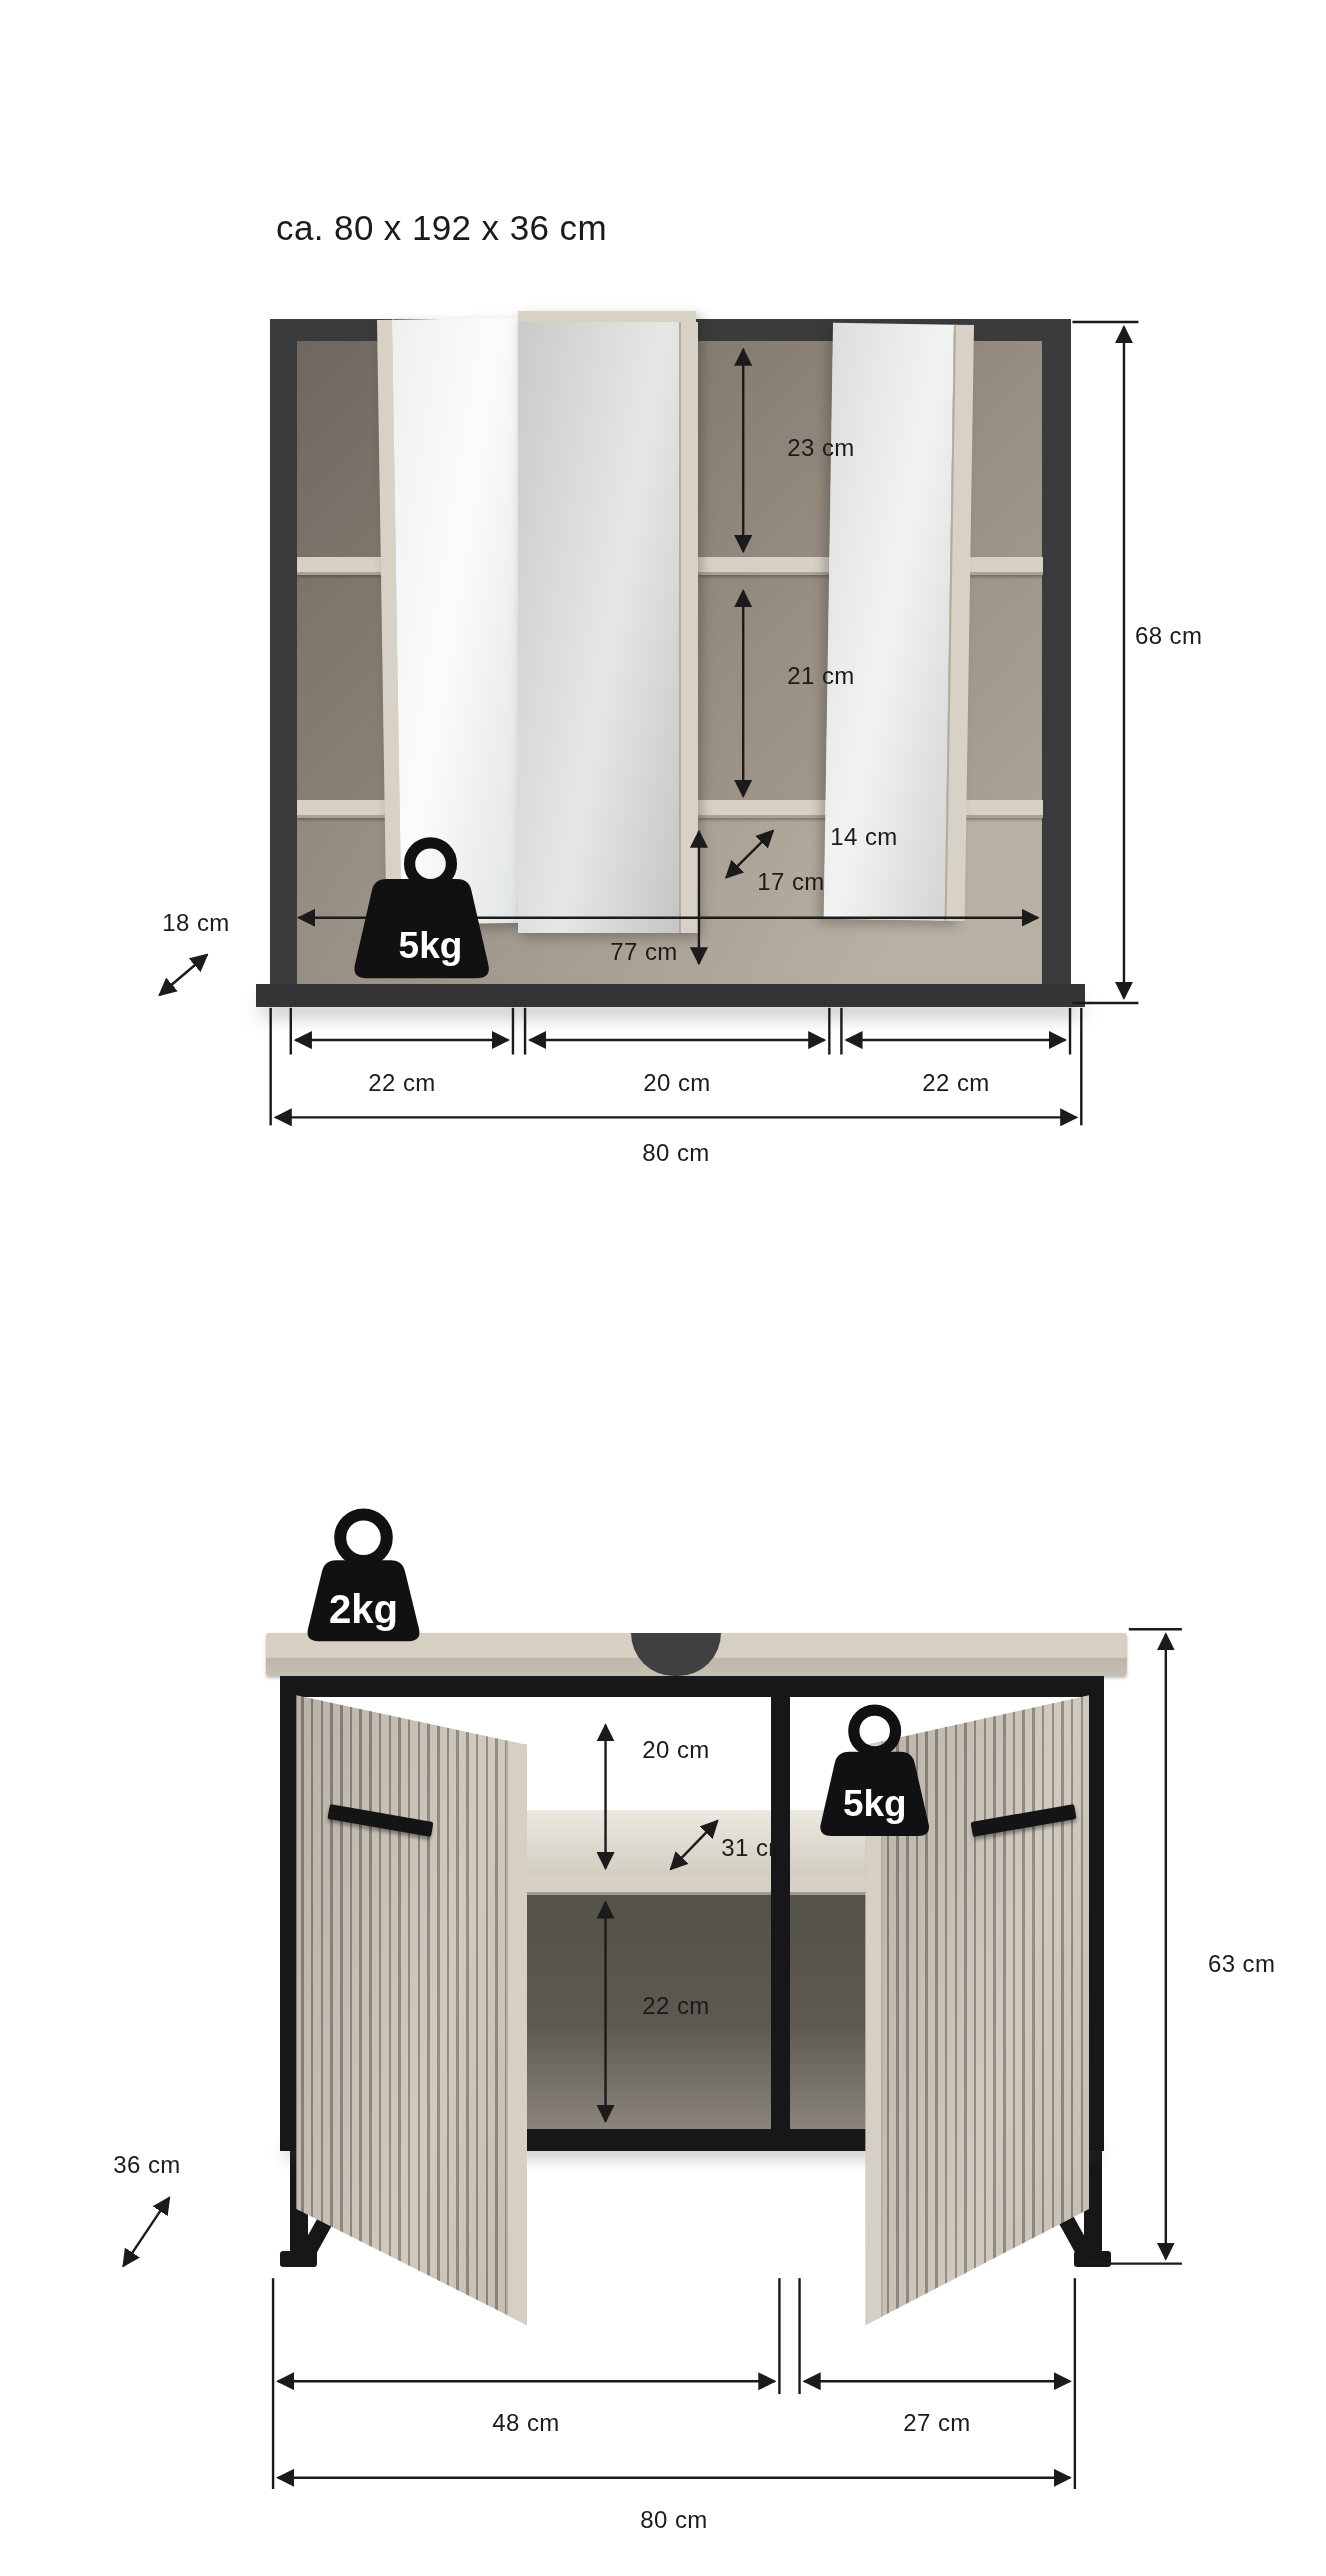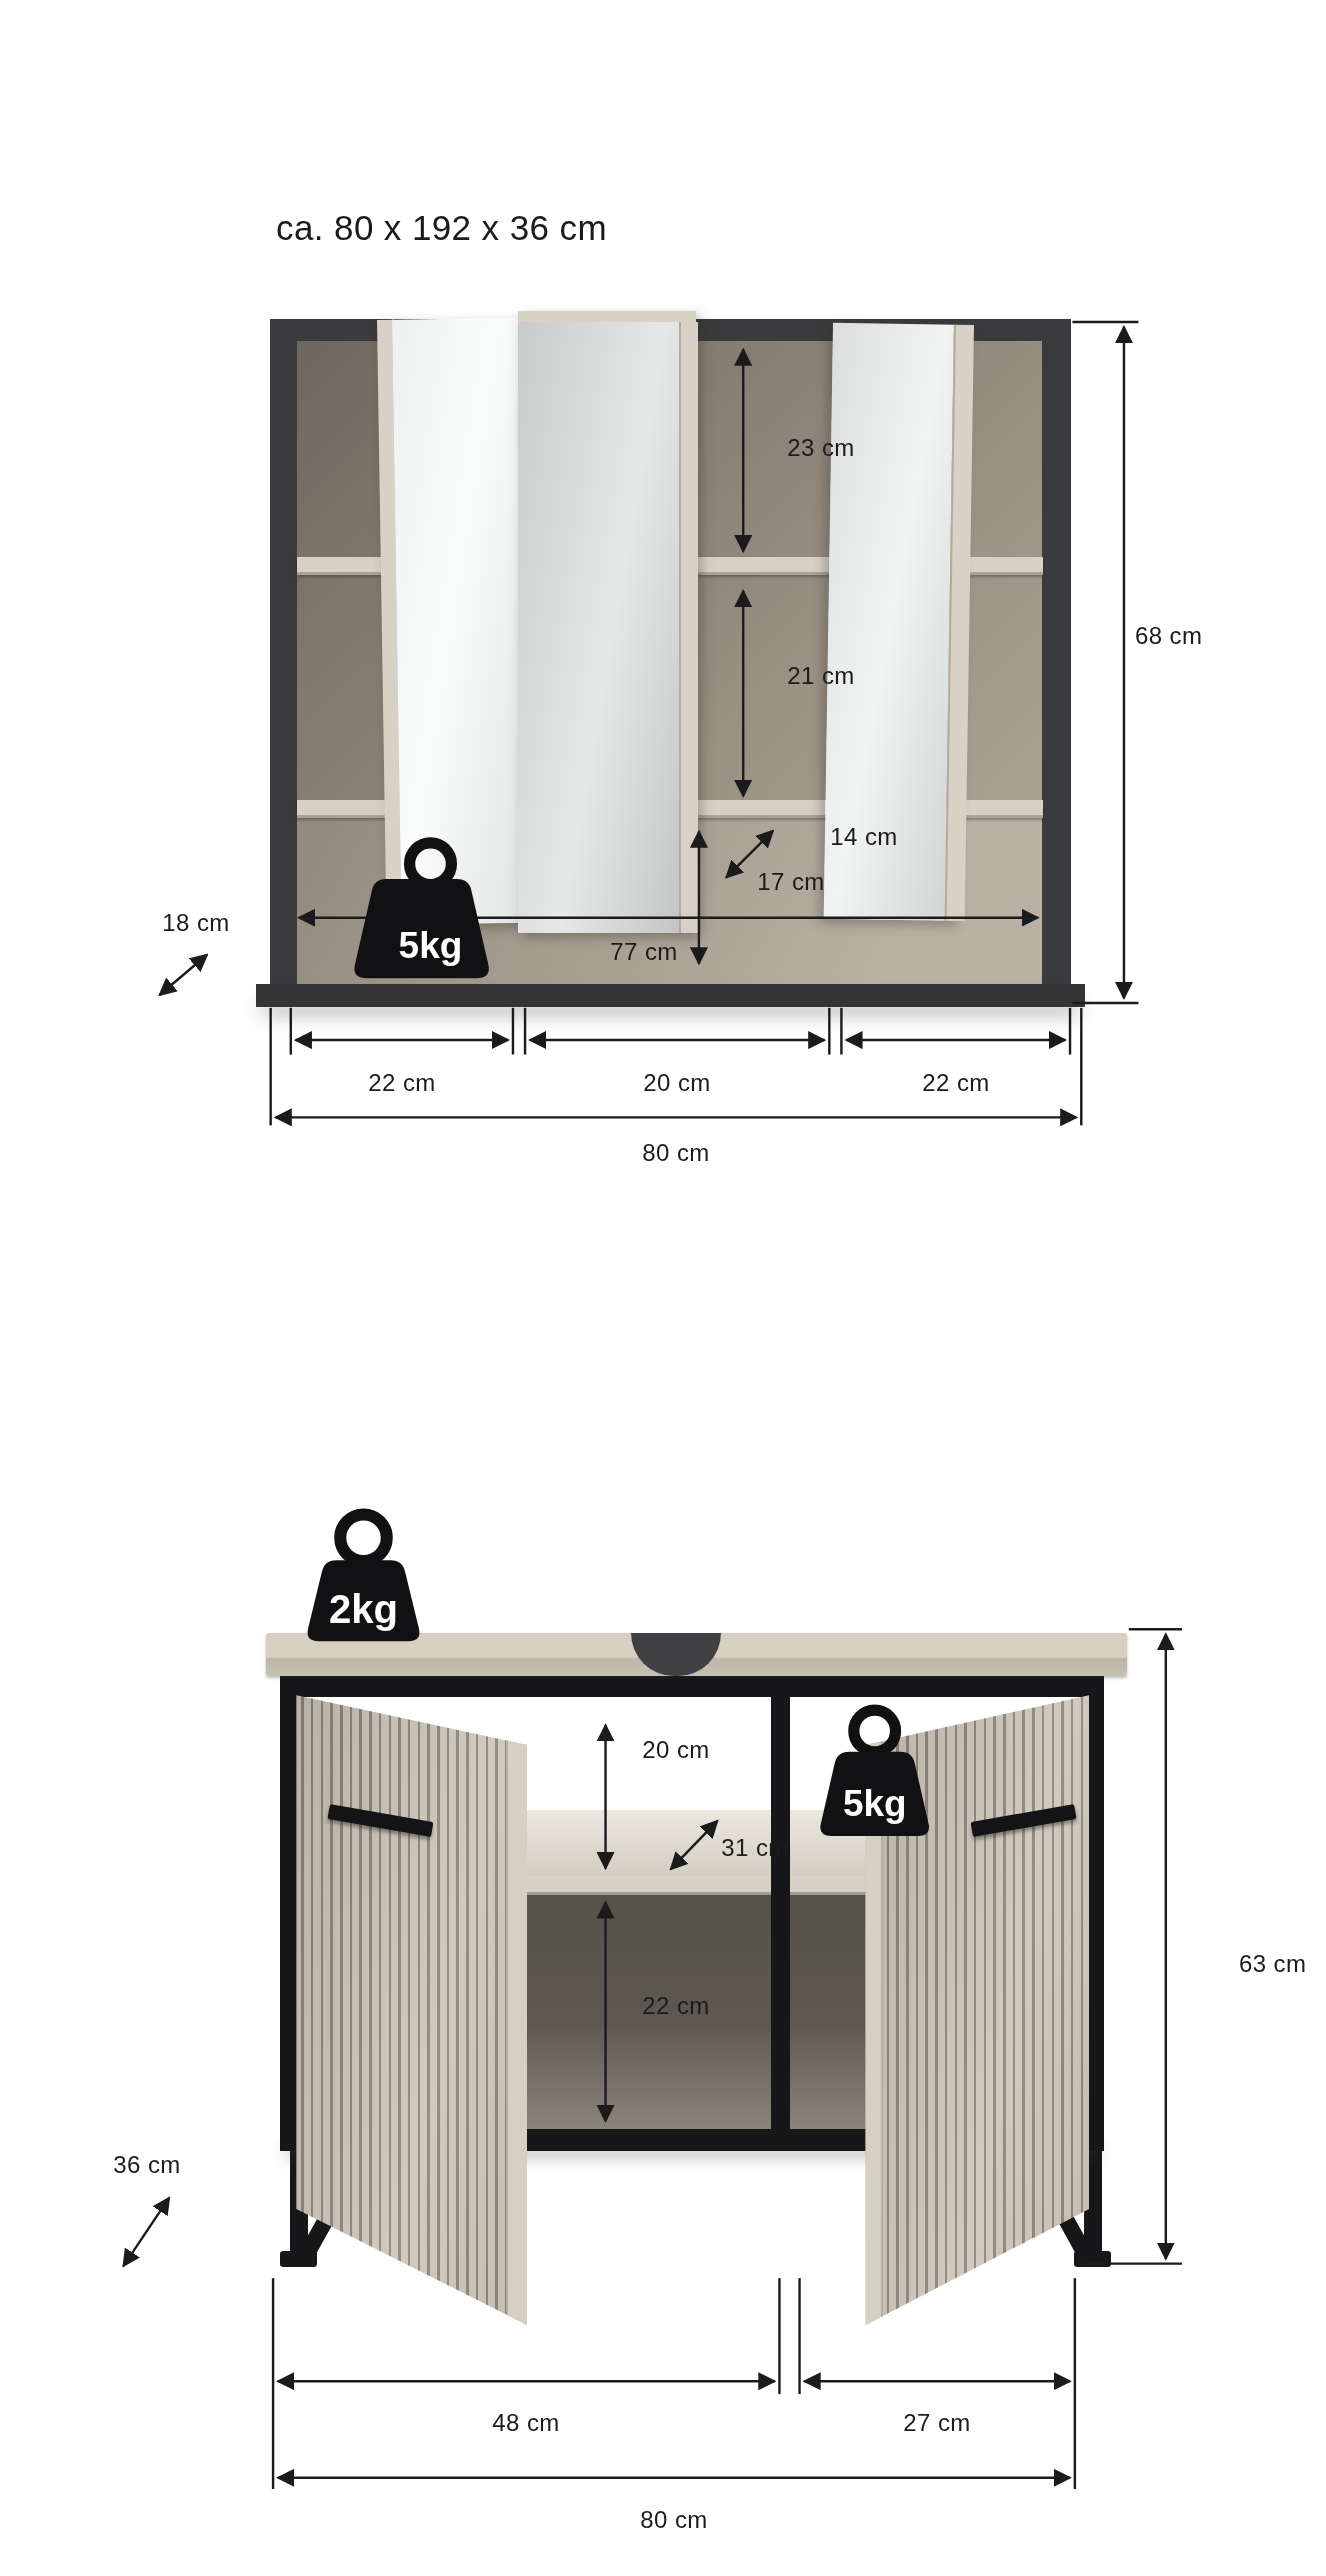--- a/index.html
+++ b/index.html
@@ -178,20 +178,20 @@
   <div class="dim dim--side" style="left:1135px;top:636px;">68 cm</div>
   <div class="dim" style="left:196px;top:923px;">18 cm</div>
   <div class="dim" style="left:402px;top:1083px;">22 cm</div>
   <div class="dim" style="left:677px;top:1083px;">20 cm</div>
   <div class="dim" style="left:956px;top:1083px;">22 cm</div>
   <div class="dim" style="left:676px;top:1153px;">80 cm</div>
 
   <div class="dim" style="left:676px;top:1750px;">20 cm</div>
   <div class="dim" style="left:755px;top:1848px;">31 cm</div>
   <div class="dim" style="left:676px;top:2006px;">22 cm</div>
-  <div class="dim dim--side" style="left:1239px;top:1964px;">63 cm</div>
+  <div class="dim dim--side" style="left:1208px;top:1964px;">63 cm</div>
   <div class="dim" style="left:147px;top:2165px;">36 cm</div>
   <div class="dim" style="left:526px;top:2423px;">48 cm</div>
   <div class="dim" style="left:937px;top:2423px;text-align:right;">27 cm</div>
   <div class="dim" style="left:674px;top:2520px;">80 cm</div>
 
 </div>
 
 
 </body></html>

